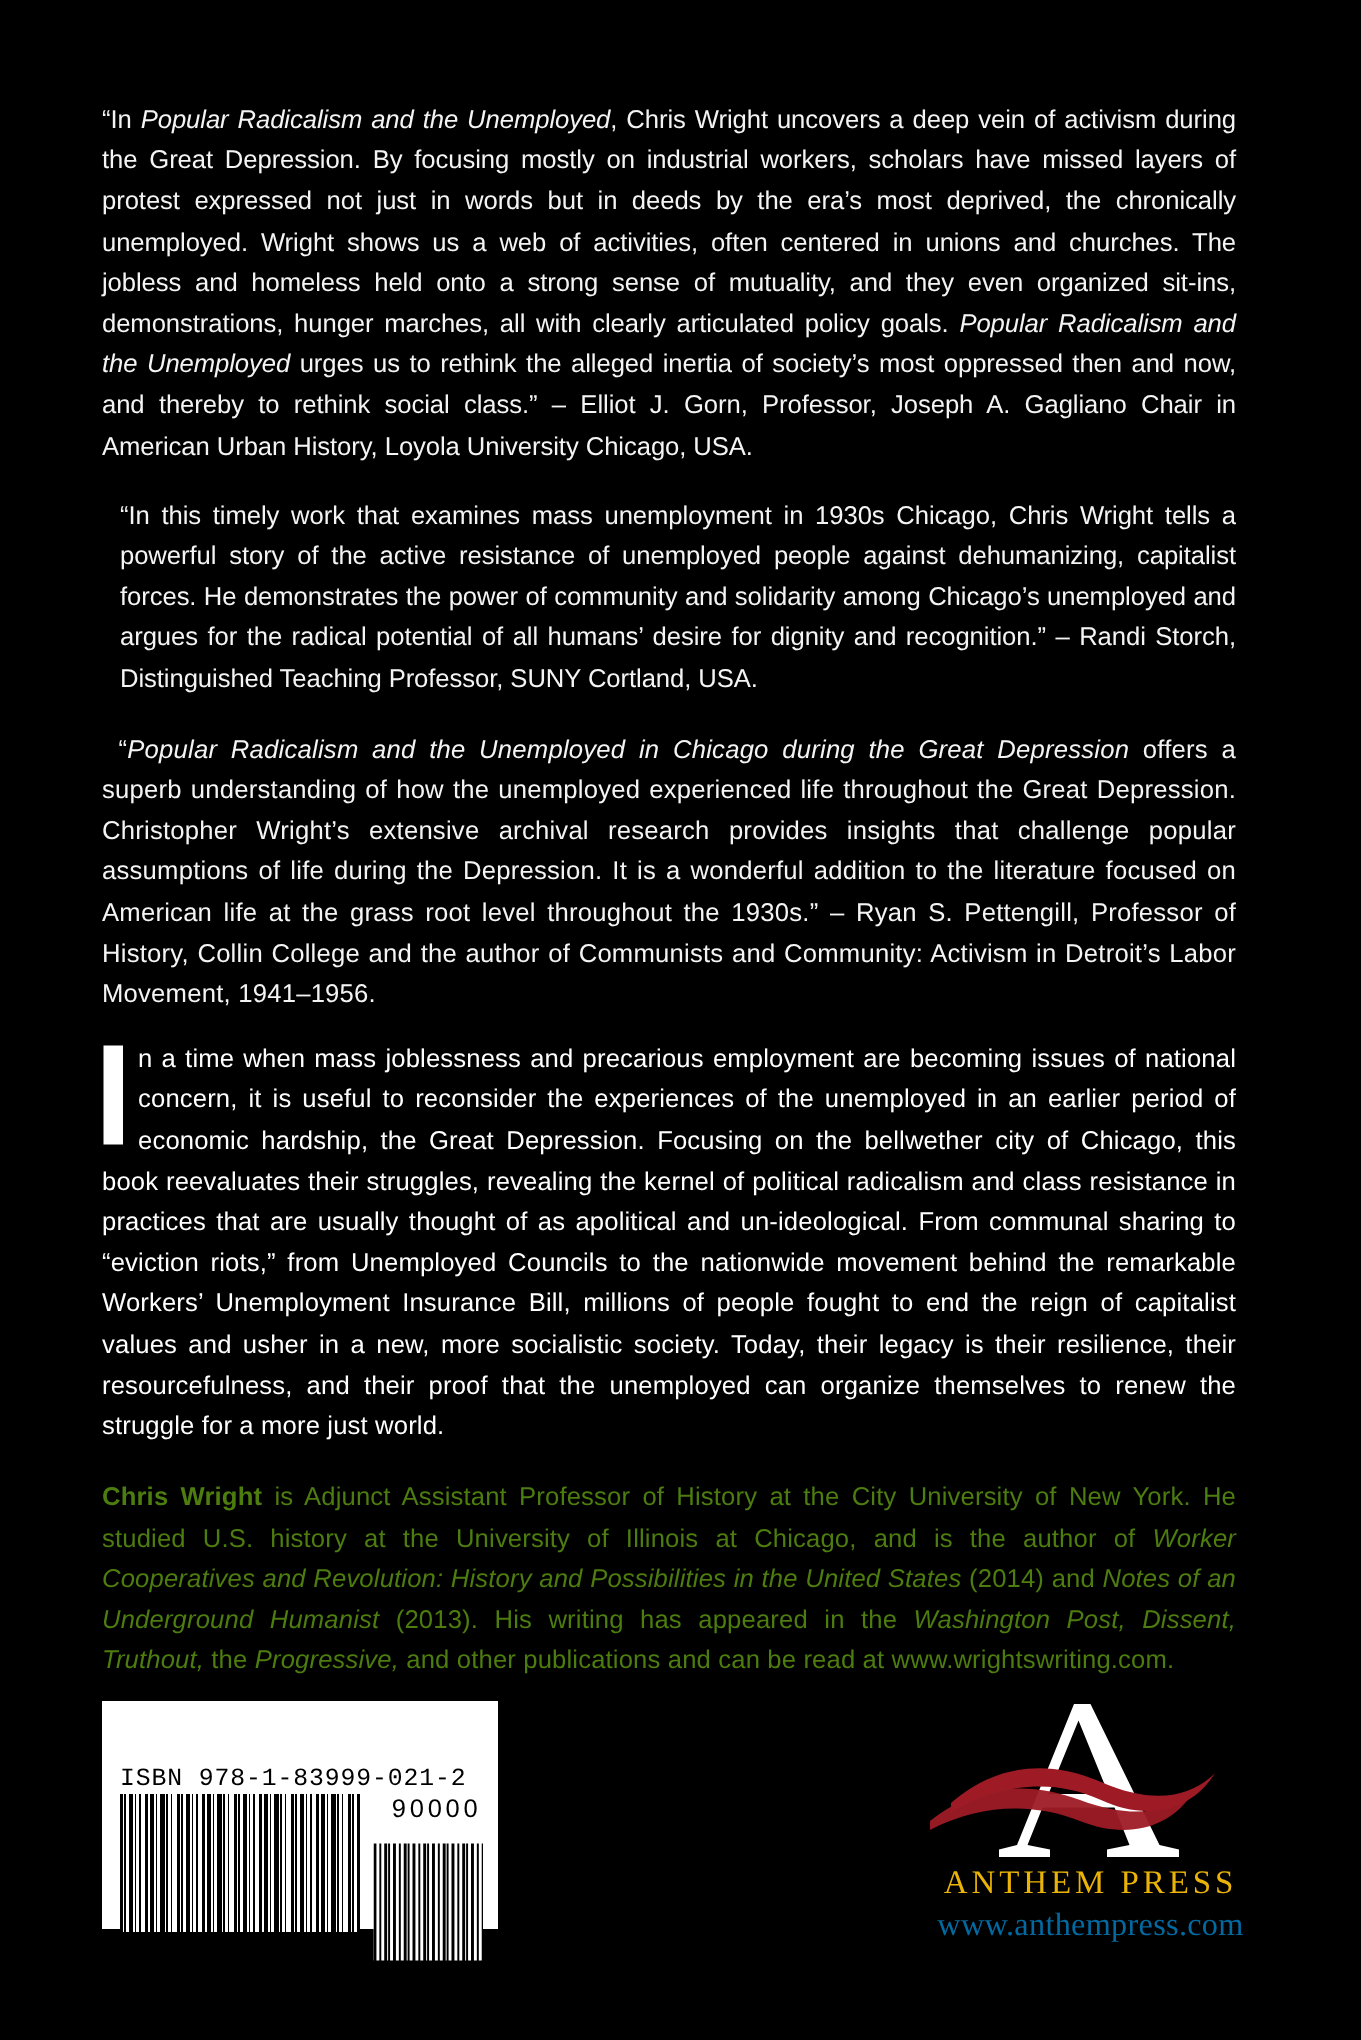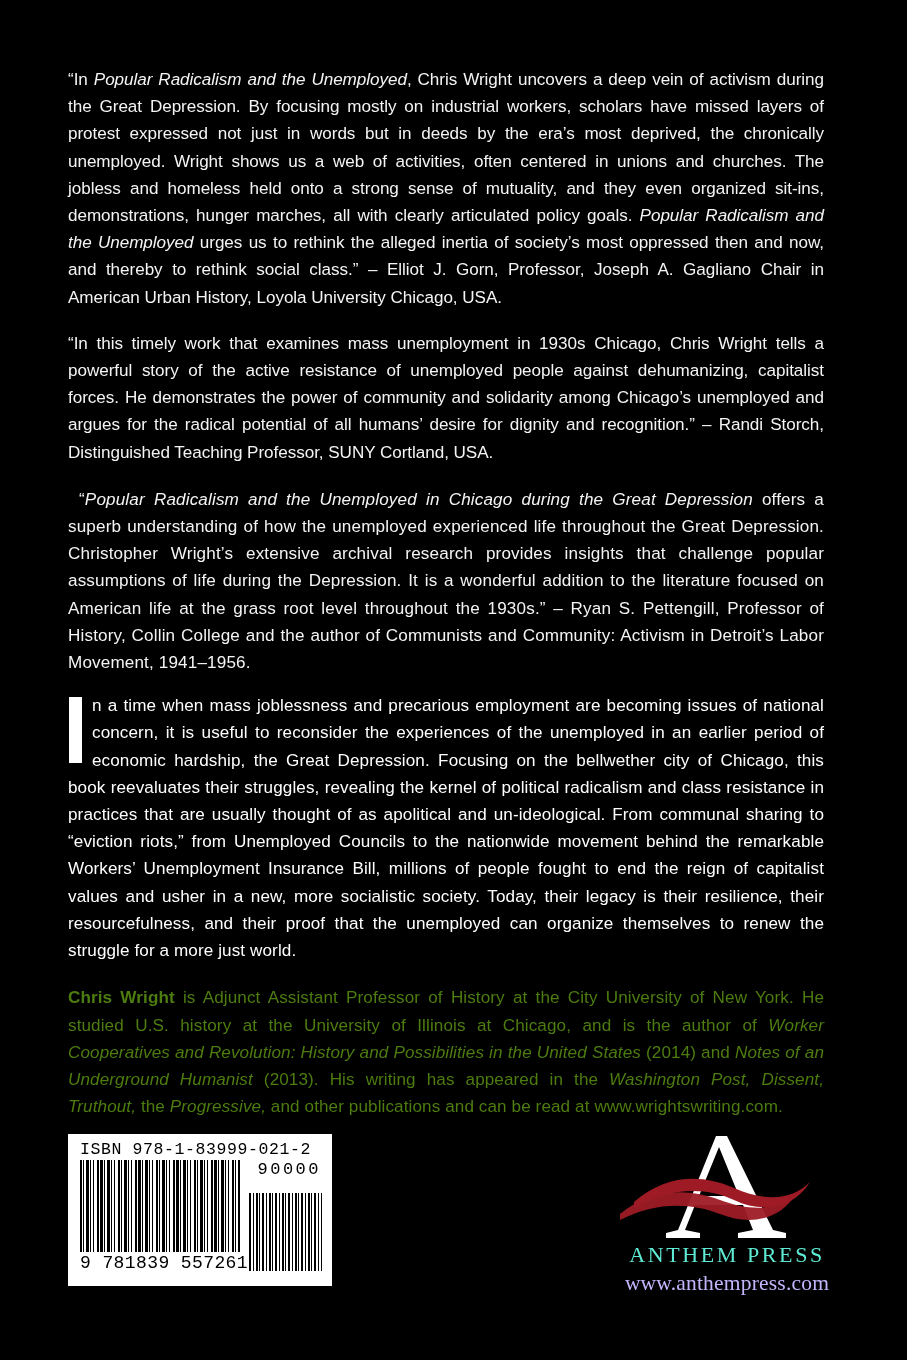--- a/index.html
+++ b/index.html
@@ -41,21 +41,21 @@
     -webkit-font-smoothing: antialiased;
   }
   .blurb.indented {
     text-indent: 11px;
     letter-spacing: 0.15px;
   }
   .blurb i, .bio i, .body-copy i { font-style: italic; }
 
   
   .blurb-1 { margin-bottom: 19px; }
-  .blurb-2 { margin-bottom: 20px; }
+  .blurb-2 { margin-bottom: 20px; margin-left: 12px; }
   .blurb-3 { margin-bottom: 16px; }
 
   
   .body-copy {
     font-size: 17.1px;
     line-height: 27.2px;
     text-align: justify;
     margin: 0 0 20px 0;
     color: #ffffff;
     letter-spacing: 0.1px;
@@ -95,34 +95,35 @@
     padding: 7px 10px 4px 12px;
   }
   .bc-isbn {
     font-family: "Liberation Mono", "DejaVu Sans Mono", monospace;
     color: #000;
     font-size: 16.5px;
     letter-spacing: 0.6px;
     line-height: 18px;
     white-space: nowrap;
     font-weight: 400;
+    margin-top: 36px;
   }
   .bc-main-row {
     display: flex;
     align-items: flex-start;
     margin-top: 1px;
   }
   .bc-left { width: 160px; }
   .bc-right {
     width: 78px;
     margin-left: 9px;
     text-align: right;
   }
   .bc-addon-num {
-    font-family: Liberation Mono, monospace;
+    font-family: Liberation Sans, sans-serif;
     color: #000;
     font-size: 17px;
     letter-spacing: 2.5px;
     line-height: 19px;
     text-align: right;
     padding-right: 1px;
   }
   .bars {
     height: 92px;
     width: 100%;
@@ -177,29 +178,29 @@
     position: relative;
     width: 262px;
     height: 116px;
     margin: 0 auto;
   }
   .logo-mark svg { display: block; }
   .logo-name {
     font-family: "Liberation Serif", serif;
     font-size: 22px;
     letter-spacing: 2.6px;
-    color: #5eead4;
+    color: #eab308;
     margin-top: -4px;
     white-space: nowrap;
   }
   .logo-url {
     font-family: "Liberation Serif", serif;
     font-size: 21.5px;
     letter-spacing: 0.2px;
-    color: #c4b5fd;
+    color: #0369a1;
     margin-top: 3px;
     white-space: nowrap;
   }
 </style>
 </head>
 <body>
 
 <div class="cover">
 
   <div class="text-col">

